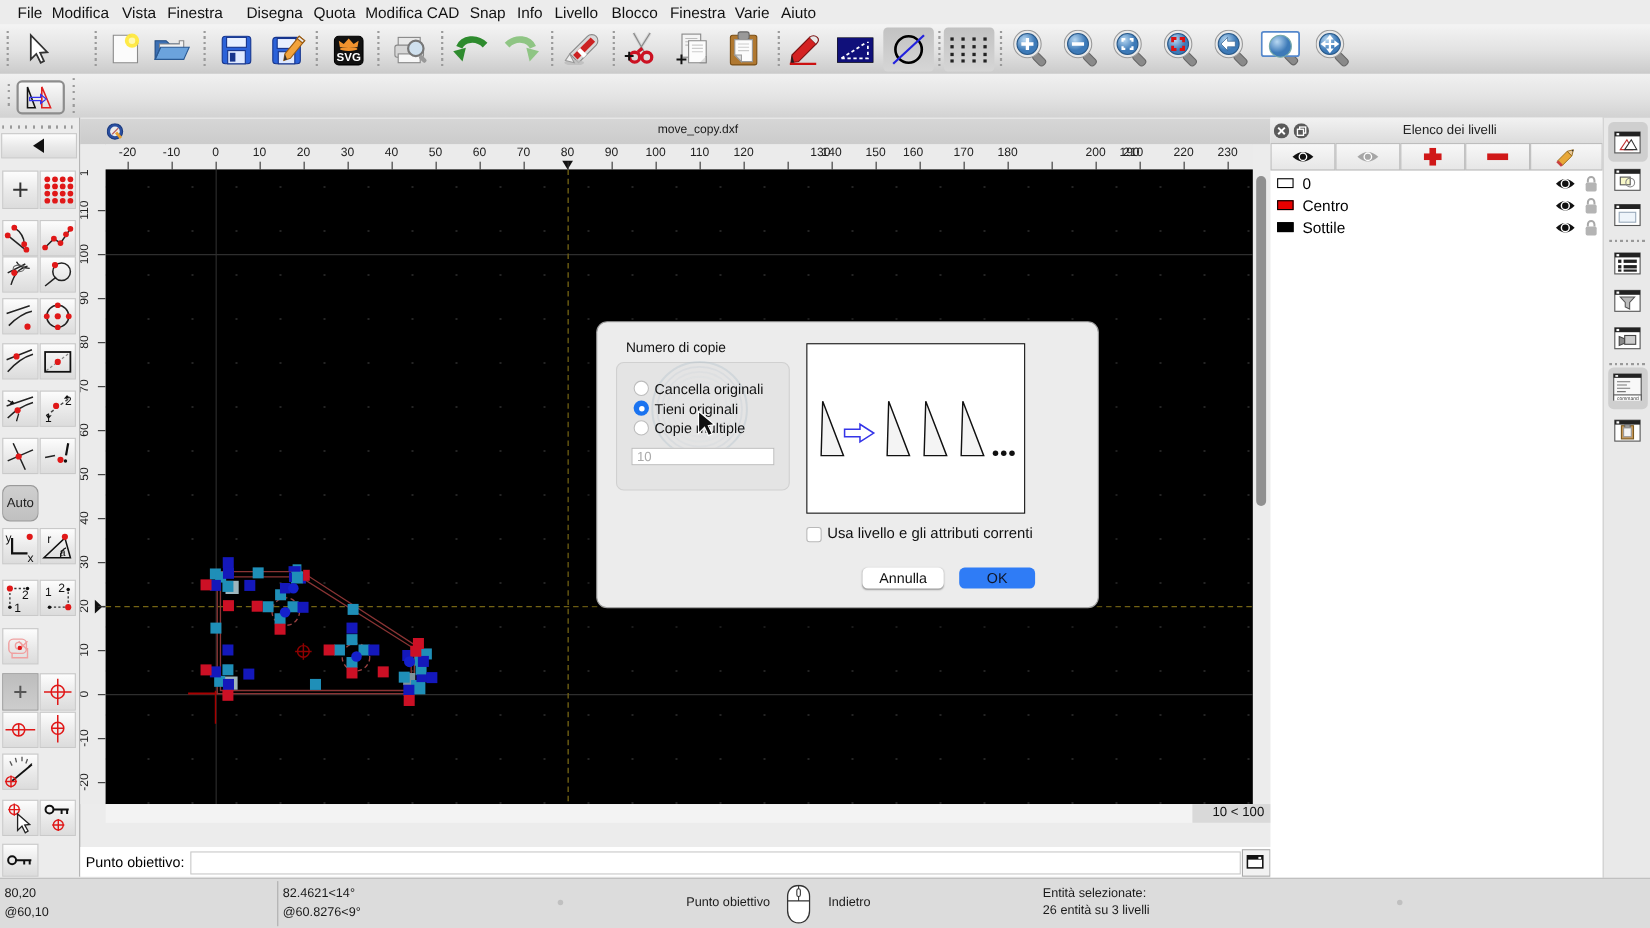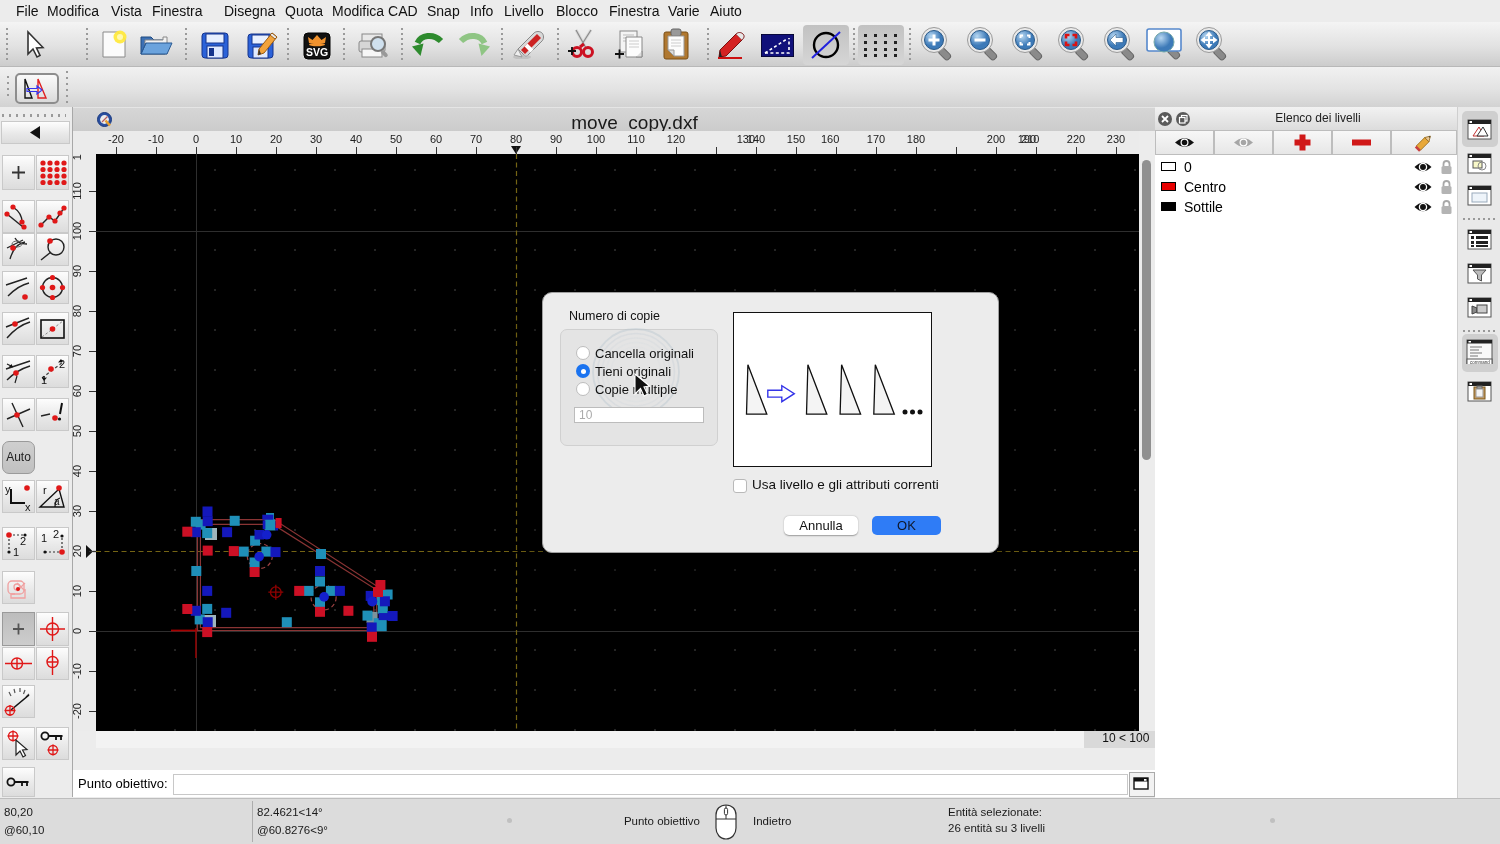--- a/index.html
+++ b/index.html
@@ -11,21 +11,21 @@
   
   #tb1{left:0;top:22px;width:1500px;height:44px;background:linear-gradient(#f4f4f4,#e2e2e2 55%,#cccccc);border-bottom:1px solid #b8b8b8;}
   #tb2{left:0;top:67px;width:1500px;height:40px;background:linear-gradient(#f1f1f1,#e3e3e3 55%,#d2d2d2);border-bottom:1px solid #bdbdbd;}
   .vsep{position:absolute;top:6px;height:32px;width:2px;background-image:repeating-linear-gradient(#9a9a9a 0 2px,transparent 2px 5px);}
   .pressedbtn{position:absolute;background:linear-gradient(#c2c2c2,#d6d6d6);border-radius:4px;}
   
   #sidebar{left:0;top:107px;width:72px;height:690px;background:#ececec;}
   .sbtn{position:absolute;width:33px;height:33px;background:linear-gradient(#fdfdfd,#e9e9e9 55%,#dcdcdc);border:1px solid #c9c9c9;box-sizing:border-box;}
   
   #cwin{left:72px;top:107px;width:1083px;height:690px;background:#ececec;border-left:1px solid #a8a8a8;box-sizing:border-box;}
-  #ctitle{left:0px;top:0px;width:1083px;height:24px;background:linear-gradient(#d6d6d6,#cbcbcb);border-top:1px solid #e5e5e5;font-size:19px;color:#1a1a1a;}
+  #ctitle{left:0px;top:0px;width:1083px;height:24px;background:linear-gradient(#d6d6d6,#cbcbcb);border-top:1px solid #e5e5e5;font-size:11px;color:#1a1a1a;}
   #hruler{left:23px;top:24px;width:1043px;height:23px;background:#ebebeb;font-size:11px;color:#222;}
   #vruler{left:0px;top:47px;width:23px;height:577px;background:#ebebeb;font-size:11px;color:#222;overflow:hidden;}
   #corner{left:0;top:24px;width:23px;height:23px;background:#ebebeb;}
   #canvas{left:23px;top:47px;width:1043px;height:577px;background:#000;overflow:hidden;}
   #cscroll{left:1066px;top:24px;width:17px;height:617px;background:#ececec;}
   #cthumb{left:3px;top:29px;width:9px;height:300px;background:#909090;border-radius:5px;}
   #cbottom{left:23px;top:624px;width:1043px;height:17px;background:#f3f3f3;}
   #czoom{left:1011px;top:624px;width:72px;height:17px;background:#d9d9d9;font-size:12px;color:#111;text-align:right;padding-right:0;box-sizing:border-box;}
   #cmdline{left:0px;top:641px;width:1083px;height:22px;background:#fff;border-top:1px solid #a5a5a5;border-bottom:1px solid #a5a5a5;font-size:13px;}
   #ptrow{left:0px;top:663px;width:1083px;height:27px;background:#fff;font-size:13px;}

